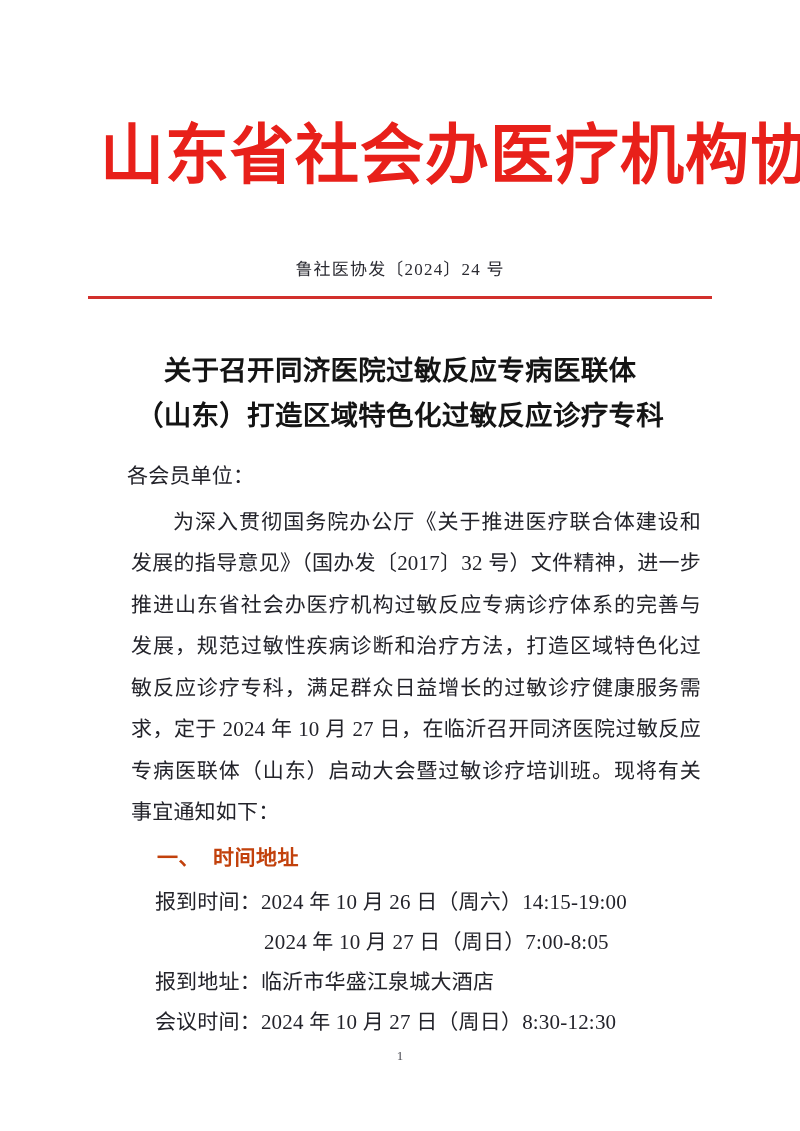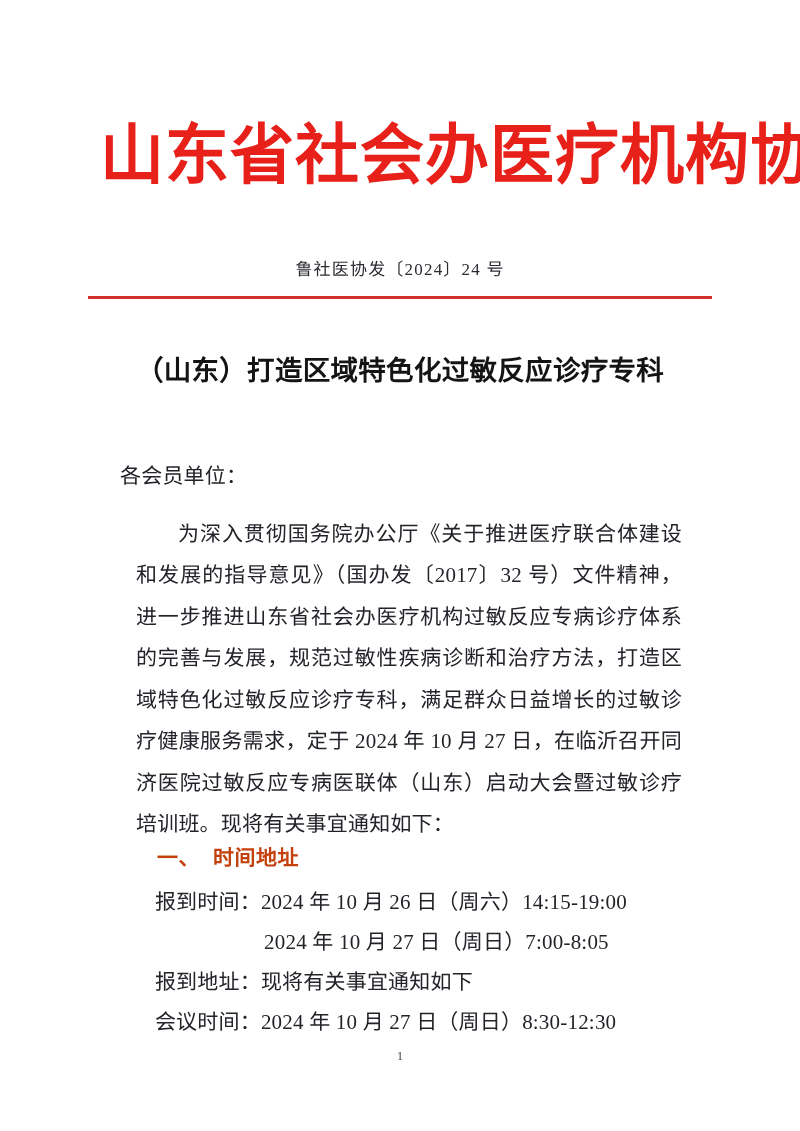--- a/index.html
+++ b/index.html
@@ -78,38 +78,38 @@
     font-size: 27.5px;
     line-height: 1.62;
     color: #141414;
     letter-spacing: 0.3px;
   }
   .doc-title .tline { display: block; white-space: nowrap; }
 
   
   .body-block {
     position: absolute;
-    left: 120px;
+    left: 127px;
     top: 456px;
     width: 578px;
     font-size: 21px;
     line-height: 41.5px;
     color: #23232a;
     letter-spacing: 0.2px;
   }
   .salutation {
     text-align: left;
     white-space: nowrap;
   }
   .para {
     text-align: justify;
     text-align-last: left;
     text-justify: inter-ideograph;
     text-indent: 2em;
-    margin: 16px;
+    margin: 4px;
   }
 
   
   .section-wrap {
     position: absolute;
     left: 115px;
     top: 840px;
     width: 578px;
     font-size: 21px;
     line-height: 40px;
@@ -150,31 +150,32 @@
 
   <div class="letterhead">
     <span class="letterhead-title">山东省社会办医疗机构协会</span>
   </div>
 
   <div class="doc-number">鲁社医协发〔2024〕24 号</div>
 
   <div class="red-rule"></div>
 
   <div class="doc-title">
+    <span class="tline">关于召开同济医院过敏反应专病医联体</span>
     <span class="tline">（山东）打造区域特色化过敏反应诊疗专科</span>
   </div>
 
   <div class="body-block">
     <div class="salutation">各会员单位：</div>
     <p class="para">为深入贯彻国务院办公厅《关于推进医疗联合体建设和发展的指导意见》（国办发〔2017〕32 号）文件精神，进一步推进山东省社会办医疗机构过敏反应专病诊疗体系的完善与发展，规范过敏性疾病诊断和治疗方法，打造区域特色化过敏反应诊疗专科，满足群众日益增长的过敏诊疗健康服务需求，定于 2024 年 10 月 27 日，在临沂召开同济医院过敏反应专病医联体（山东）启动大会暨过敏诊疗培训班。现将有关事宜通知如下：</p>
   </div>
 
   <div class="section-wrap">
     <div class="section-heading">一、 时间地址</div>
     <div class="detail-line indent-1">报到时间：2024 年 10 月 26 日（周六）14:15-19:00</div>
     <div class="detail-line indent-2">2024 年 10 月 27 日（周日）7:00-8:05</div>
-    <div class="detail-line indent-1">报到地址：现将有关事宜通知如下</div>
+    <div class="detail-line indent-1">报到地址：临沂市华盛江泉城大酒店</div>
     <div class="detail-line indent-1">会议时间：2024 年 10 月 27 日（周日）8:30-12:30</div>
   </div>
 
   <div class="page-number">1</div>
 
 </div>
 
 </body></html>

